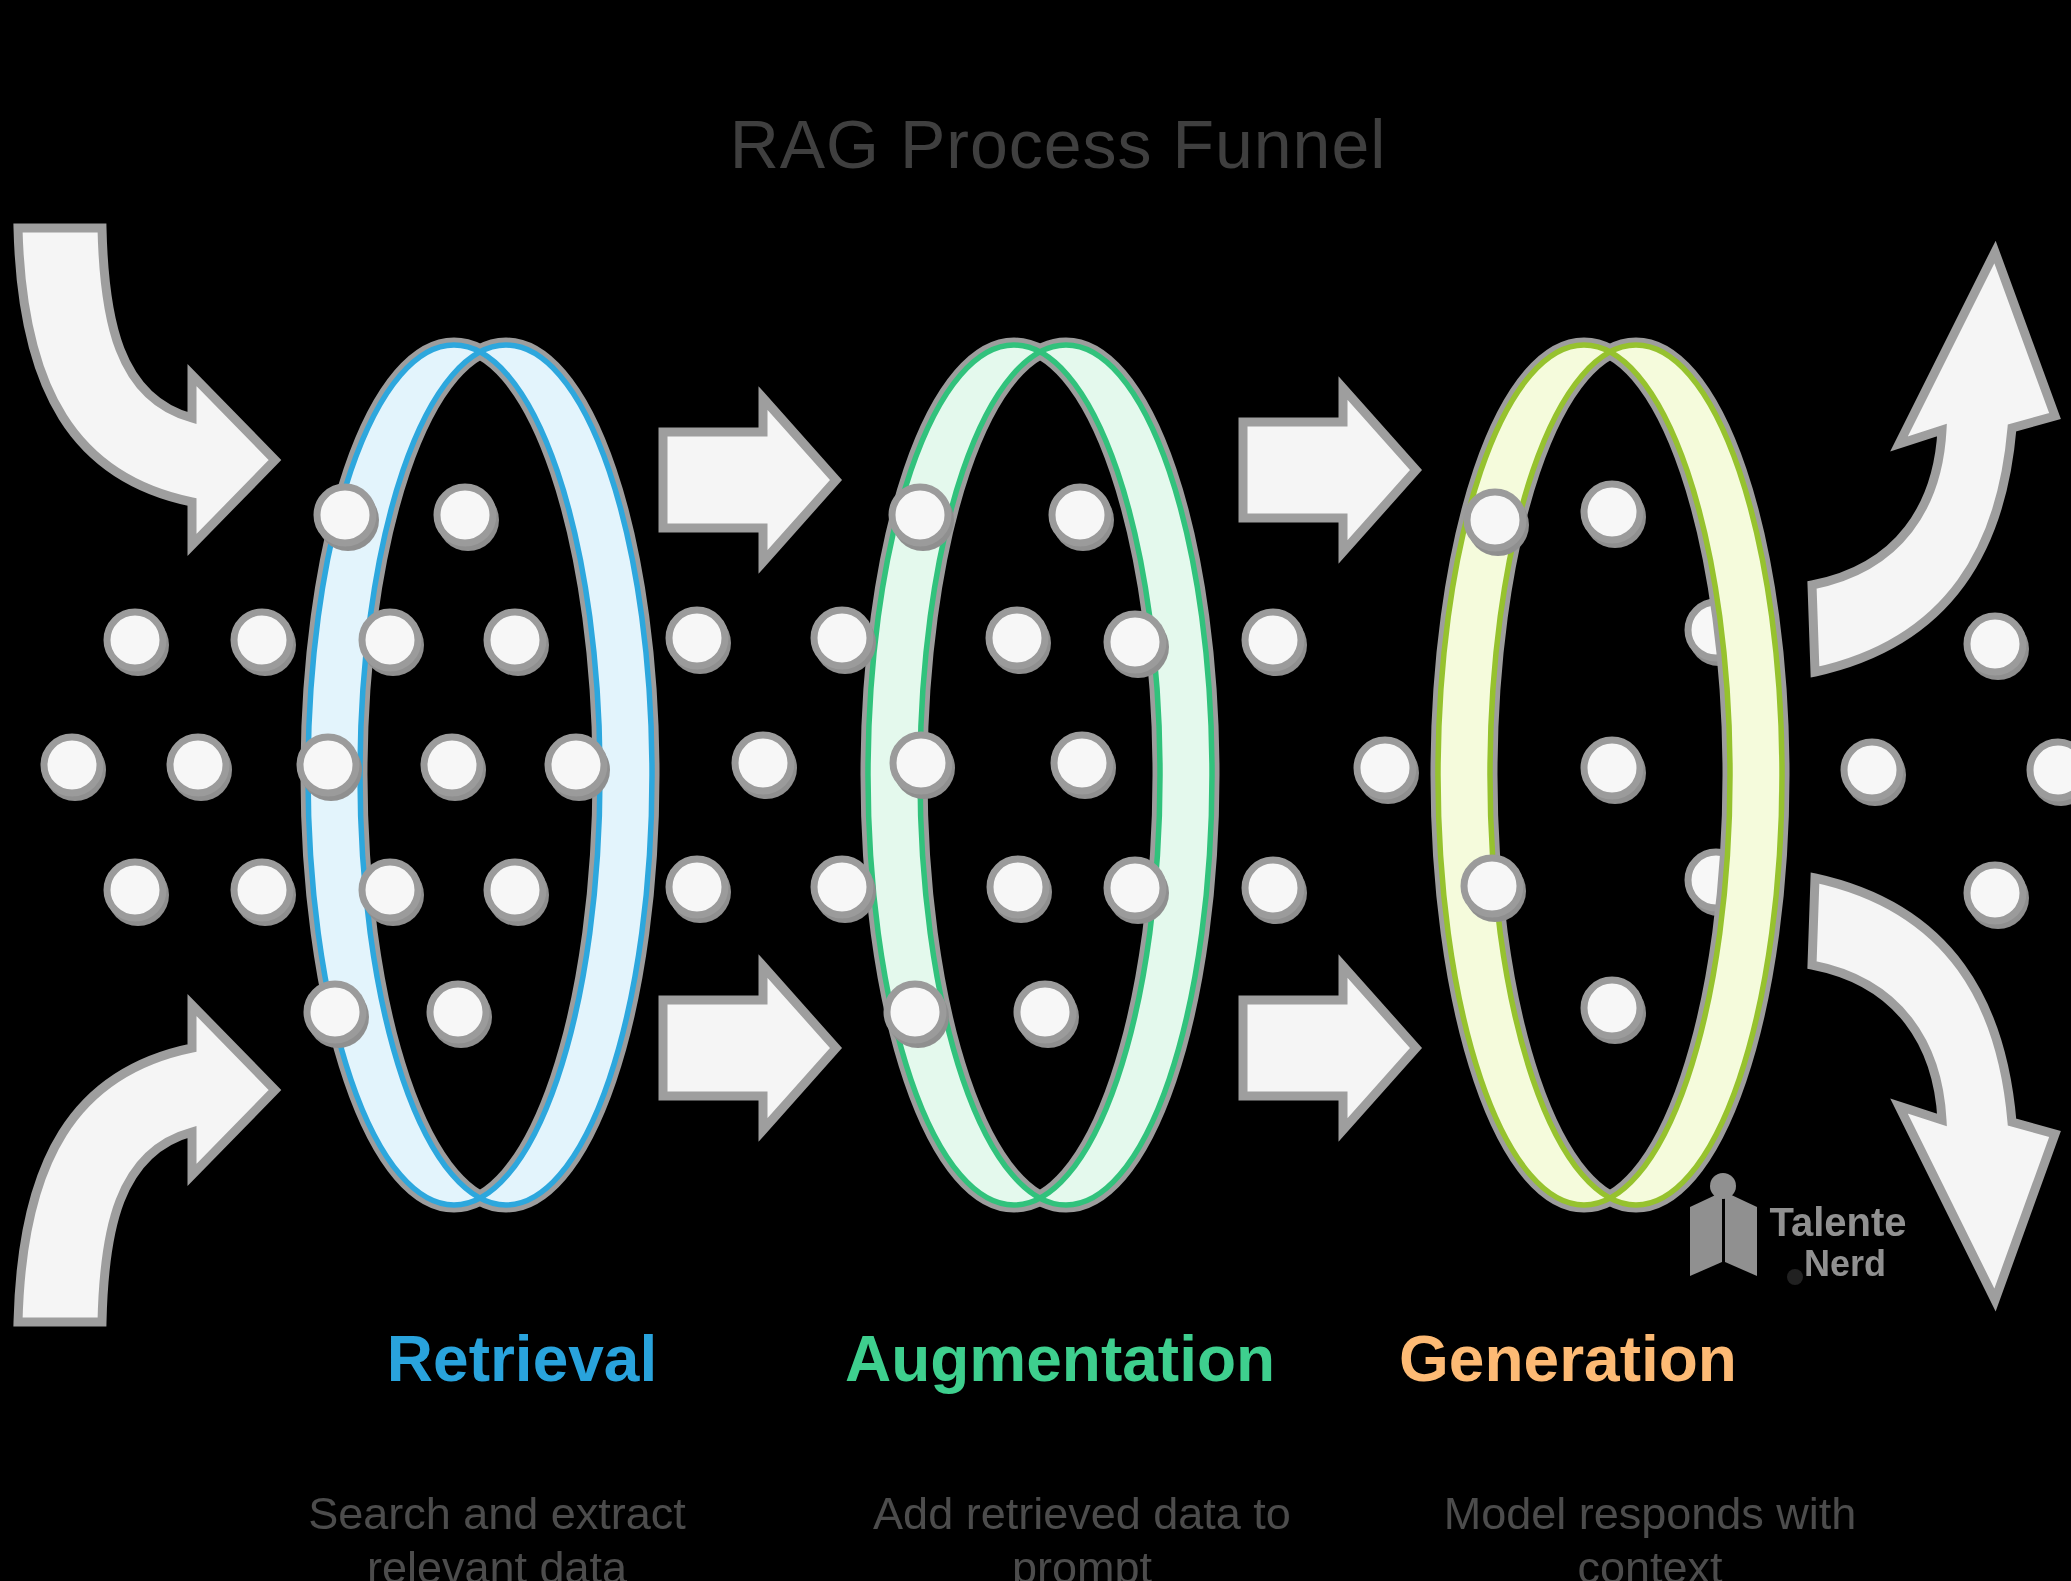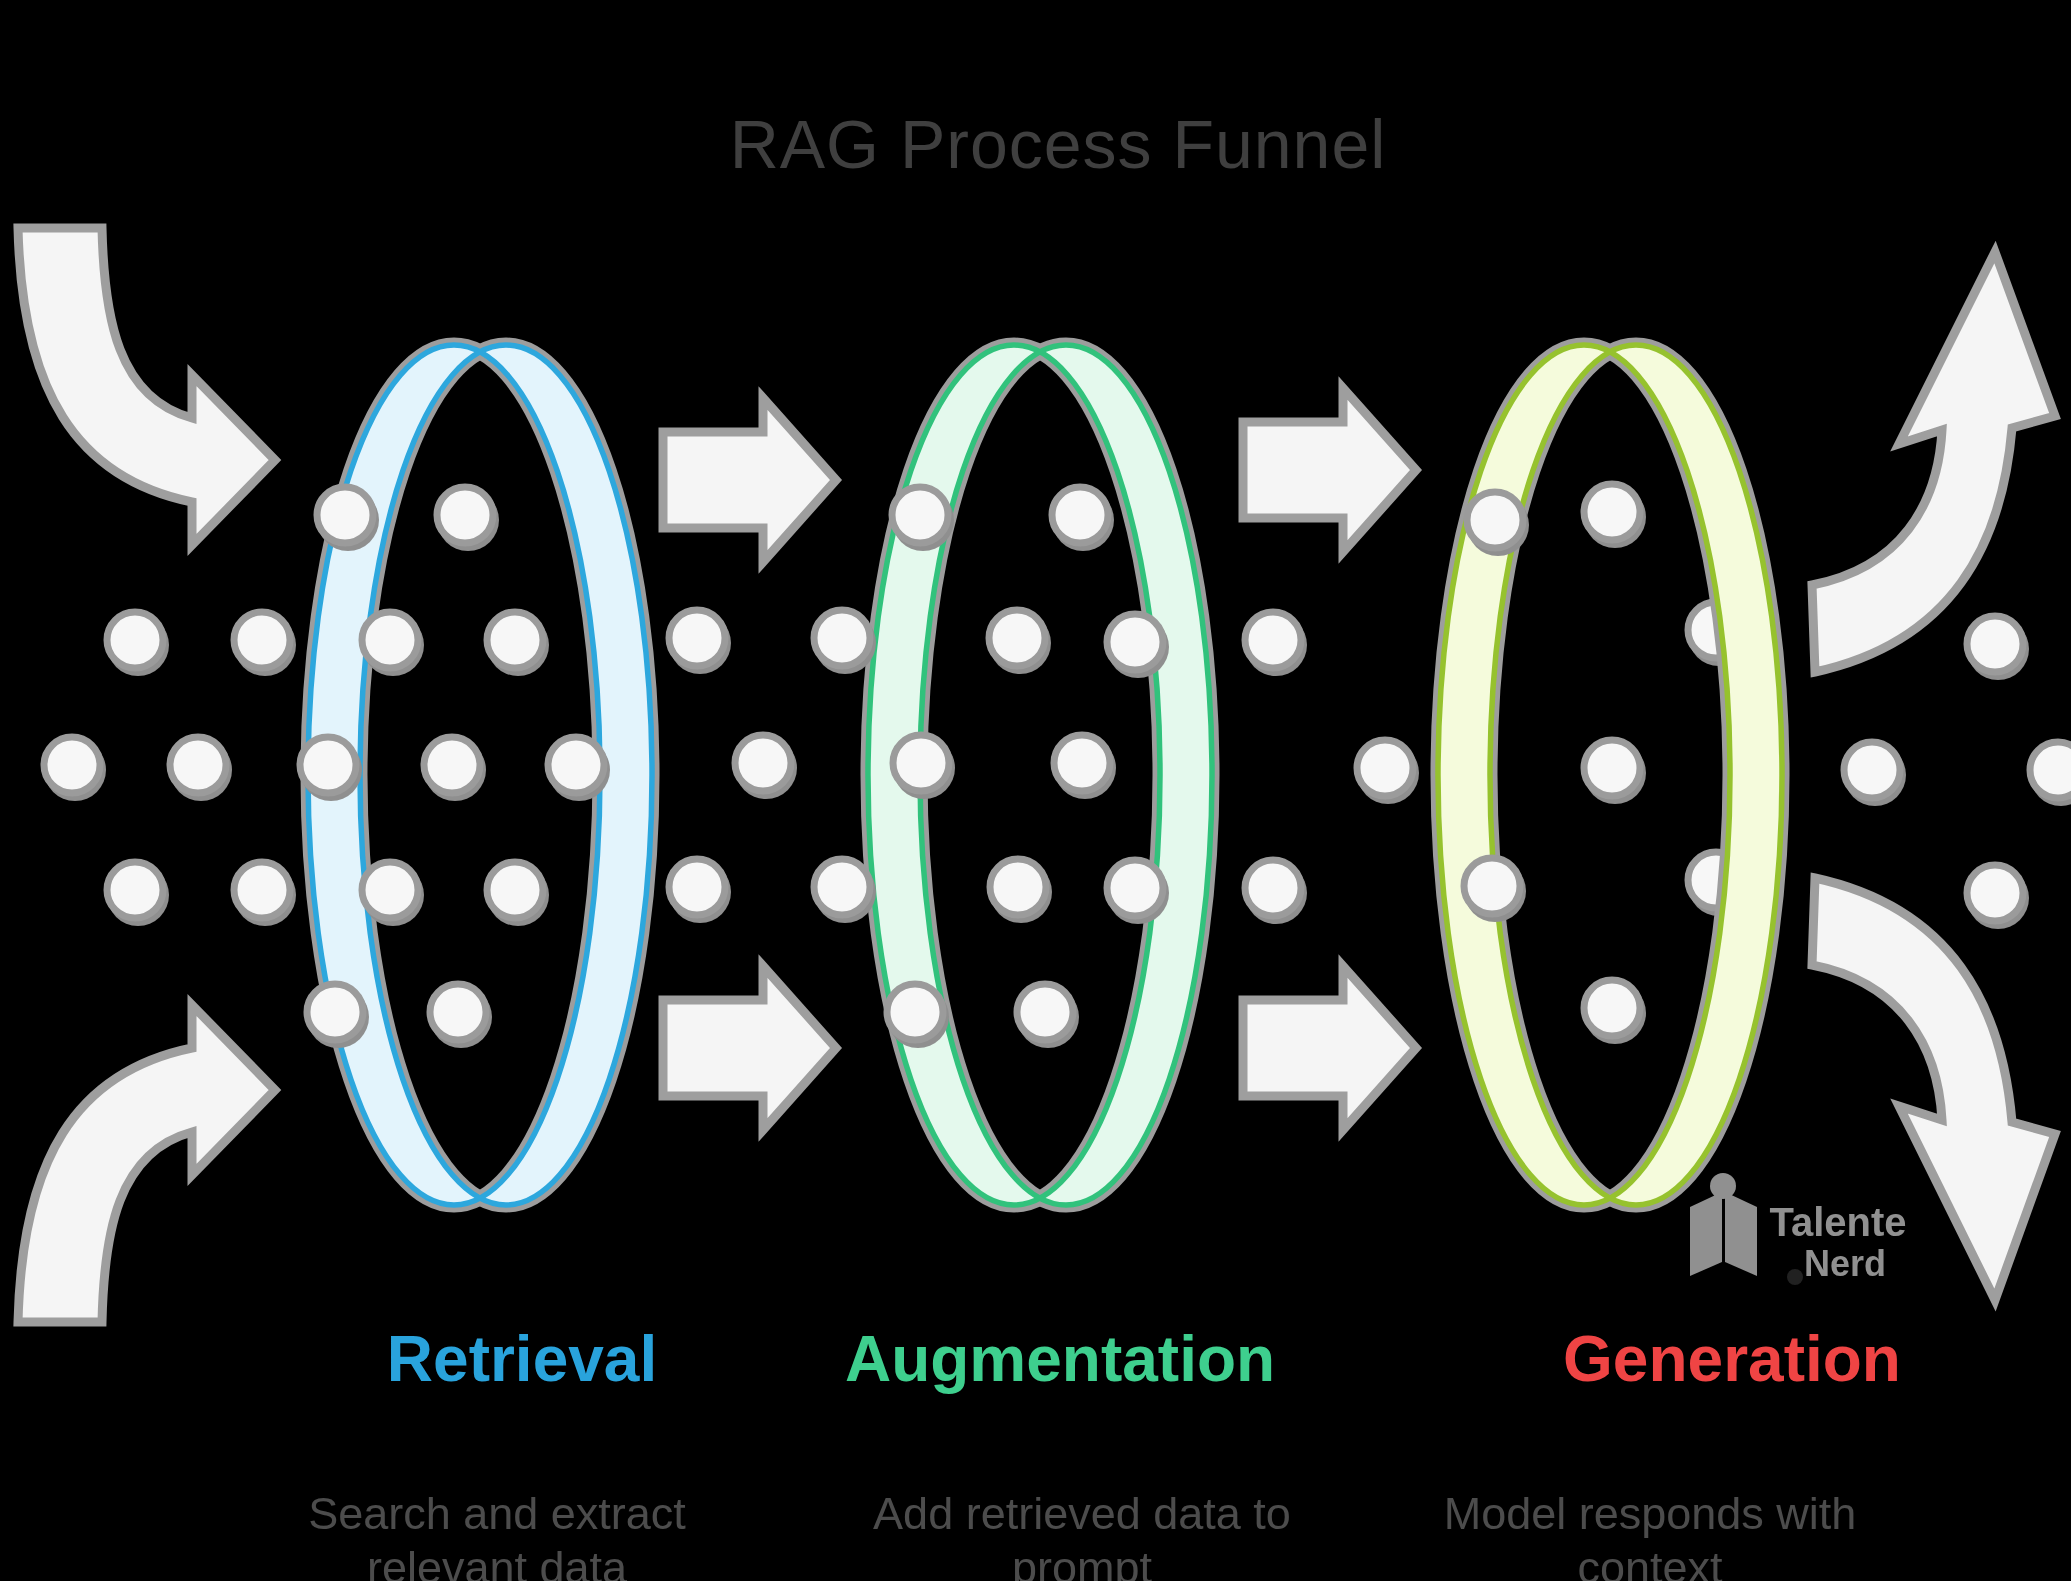--- a/index.html
+++ b/index.html
@@ -271,21 +271,21 @@
           <text x="1838" y="1236" text-anchor="middle" font-family="Liberation Sans, sans-serif" font-size="40" font-weight="bold" fill="#b5b5b5">Talente</text>
           <text x="1845" y="1276" text-anchor="middle" font-family="Liberation Sans, sans-serif" font-size="36" font-weight="bold" fill="#b5b5b5">Nerd</text>
         </g>
       </g>
   </svg>
 
   <div class="page-title">RAG Process Funnel</div>
 
   <div class="stage-label" id="stage-label-0" style="left: 487px; color: rgb(41, 163, 220); margin-left: 35px;">Retrieval</div>
   <div class="stage-label" id="stage-label-1" style="left: 1060px; color: rgb(62, 207, 142);">Augmentation</div>
-  <div class="stage-label" id="stage-label-2" style="left: 1732px; color: #ef4444;">Generation</div>
+  <div class="stage-label" id="stage-label-2" style="left: 1568px; color: #fdba74;">Generation</div>
 
   <div class="stage-desc" id="stage-desc-0" style="left: 497px;">Search and extract
 relevant data</div>
   <div class="stage-desc" id="stage-desc-1" style="left: 1082px;">Add retrieved data to
 prompt</div>
   <div class="stage-desc" id="stage-desc-2" style="left: 1650px;">Model responds with
 context</div>
 </div>
 
 </body></html>

